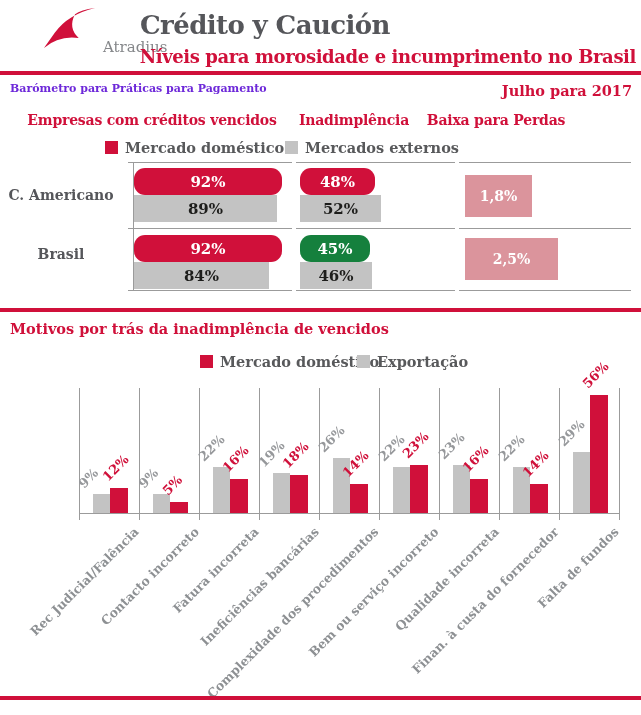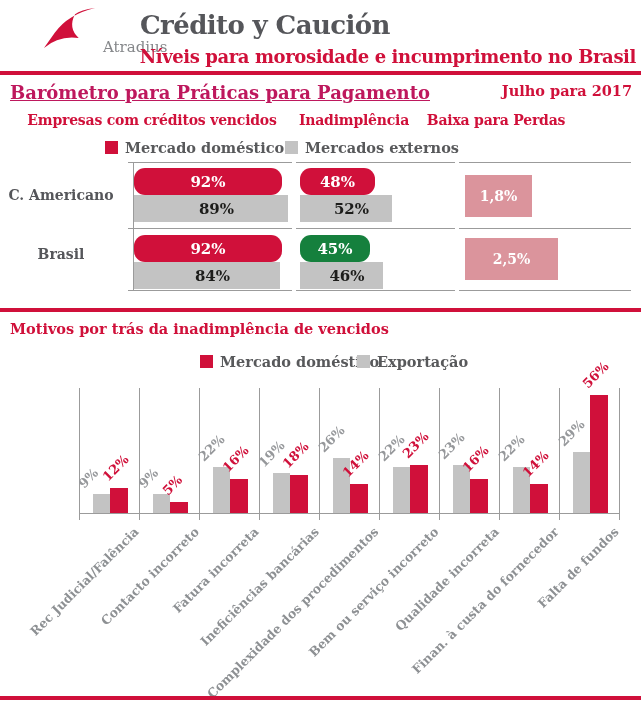--- a/index.html
+++ b/index.html
@@ -7,39 +7,39 @@
           font-family:"DejaVu Serif",serif;}
   
   #logo-icon{position:absolute;left:33px;top:6px;width:64px;height:44px;}
   #brand-name{position:absolute;left:100px;top:10px;font-weight:bold;font-size:26px;
               color:#55565a;letter-spacing:-0.6px;white-space:nowrap;margin-left:40px;}
   #brand-sub{position:absolute;left:103px;top:38px;font-size:15px;color:#85878a;text-align:center;}
   #title{position:absolute;right:5px;top:46px;font-weight:bold;font-size:18px;
          color:#d0103a;letter-spacing:-0.4px;white-space:nowrap;}
   .rule{position:absolute;left:0;width:641px;height:4px;background:#d0103a;}
   #rule1{top:71px;} #rule2{top:308px;} #rule3{top:696px;}
-  #s1-heading{position:absolute;left:10px;top:82px;font-weight:bold;font-size:18px;color:#be185d;text-decoration:underline;}
+  #s1-heading{position:absolute;left:10px;top:82px;font-weight:bold;font-size:11px;color:#6d28d9;}
   #s1-date{position:absolute;right:9px;top:82px;font-weight:bold;font-size:14.5px;color:#d0103a;}
   .colhead{position:absolute;top:112px;transform:translateX(-50%);font-weight:bold;
            font-size:14px;color:#d0103a;white-space:nowrap;letter-spacing:-0.2px;}
   #col1{left:152px;} #col2{left:354px;} #col3{left:496px;}
   .legend-item{position:absolute;display:flex;align-items:center;gap:7px;
                font-weight:bold;font-size:14.5px;color:#58595b;white-space:nowrap;}
   .sq{width:13px;height:13px;flex:0 0 auto;}
   #lg1-a{left:105px;top:139px;} #lg1-b{left:285px;top:139px;}
   #lg2-a{left:200px;top:353px;} #lg2-b{left:357px;top:353px;}
   .row-label{position:absolute;left:0;width:122px;text-align:center;font-weight:600;
              font-size:14px;color:#55565a;}
   #row-label-0{top:187px;} #row-label-1{top:246px;}
   #s2-heading{position:absolute;left:10px;top:320px;font-weight:bold;font-size:14.5px;color:#d0103a;}
   #hbar-layer,#vbar-layer{position:absolute;left:0;top:0;width:641px;height:715px;}
   
   .hbar{position:absolute;display:flex;align-items:center;justify-content:center;
         font-weight:bold;font-size:15px;}
-  .hbar.domestic{color:#ffffff;border-radius:11px;} .hbar.external{color:#1d1d1b;padding-left:11px;}
+  .hbar.domestic{color:#ffffff;border-radius:11px;} .hbar.external{color:#1d1d1b;}
   .pinkbox{position:absolute;display:flex;align-items:center;justify-content:center;
            color:#ffffff;font-weight:bold;font-size:14px;}
   .vlabel{position:absolute;left:0;bottom:0;white-space:nowrap;transform-origin:0 100%;
           transform:rotate(-45deg);font-weight:bold;font-size:13px;}
   .vlabel.gray{color:#96989b;} .vlabel.red{color:#d0103a;}
   .clabel{position:absolute;right:0;top:0;white-space:nowrap;transform-origin:100% 0;
           transform:rotate(-45deg);font-weight:600;font-size:12.5px;color:#8d9093;}
 </style>
 </head>
 <body>

